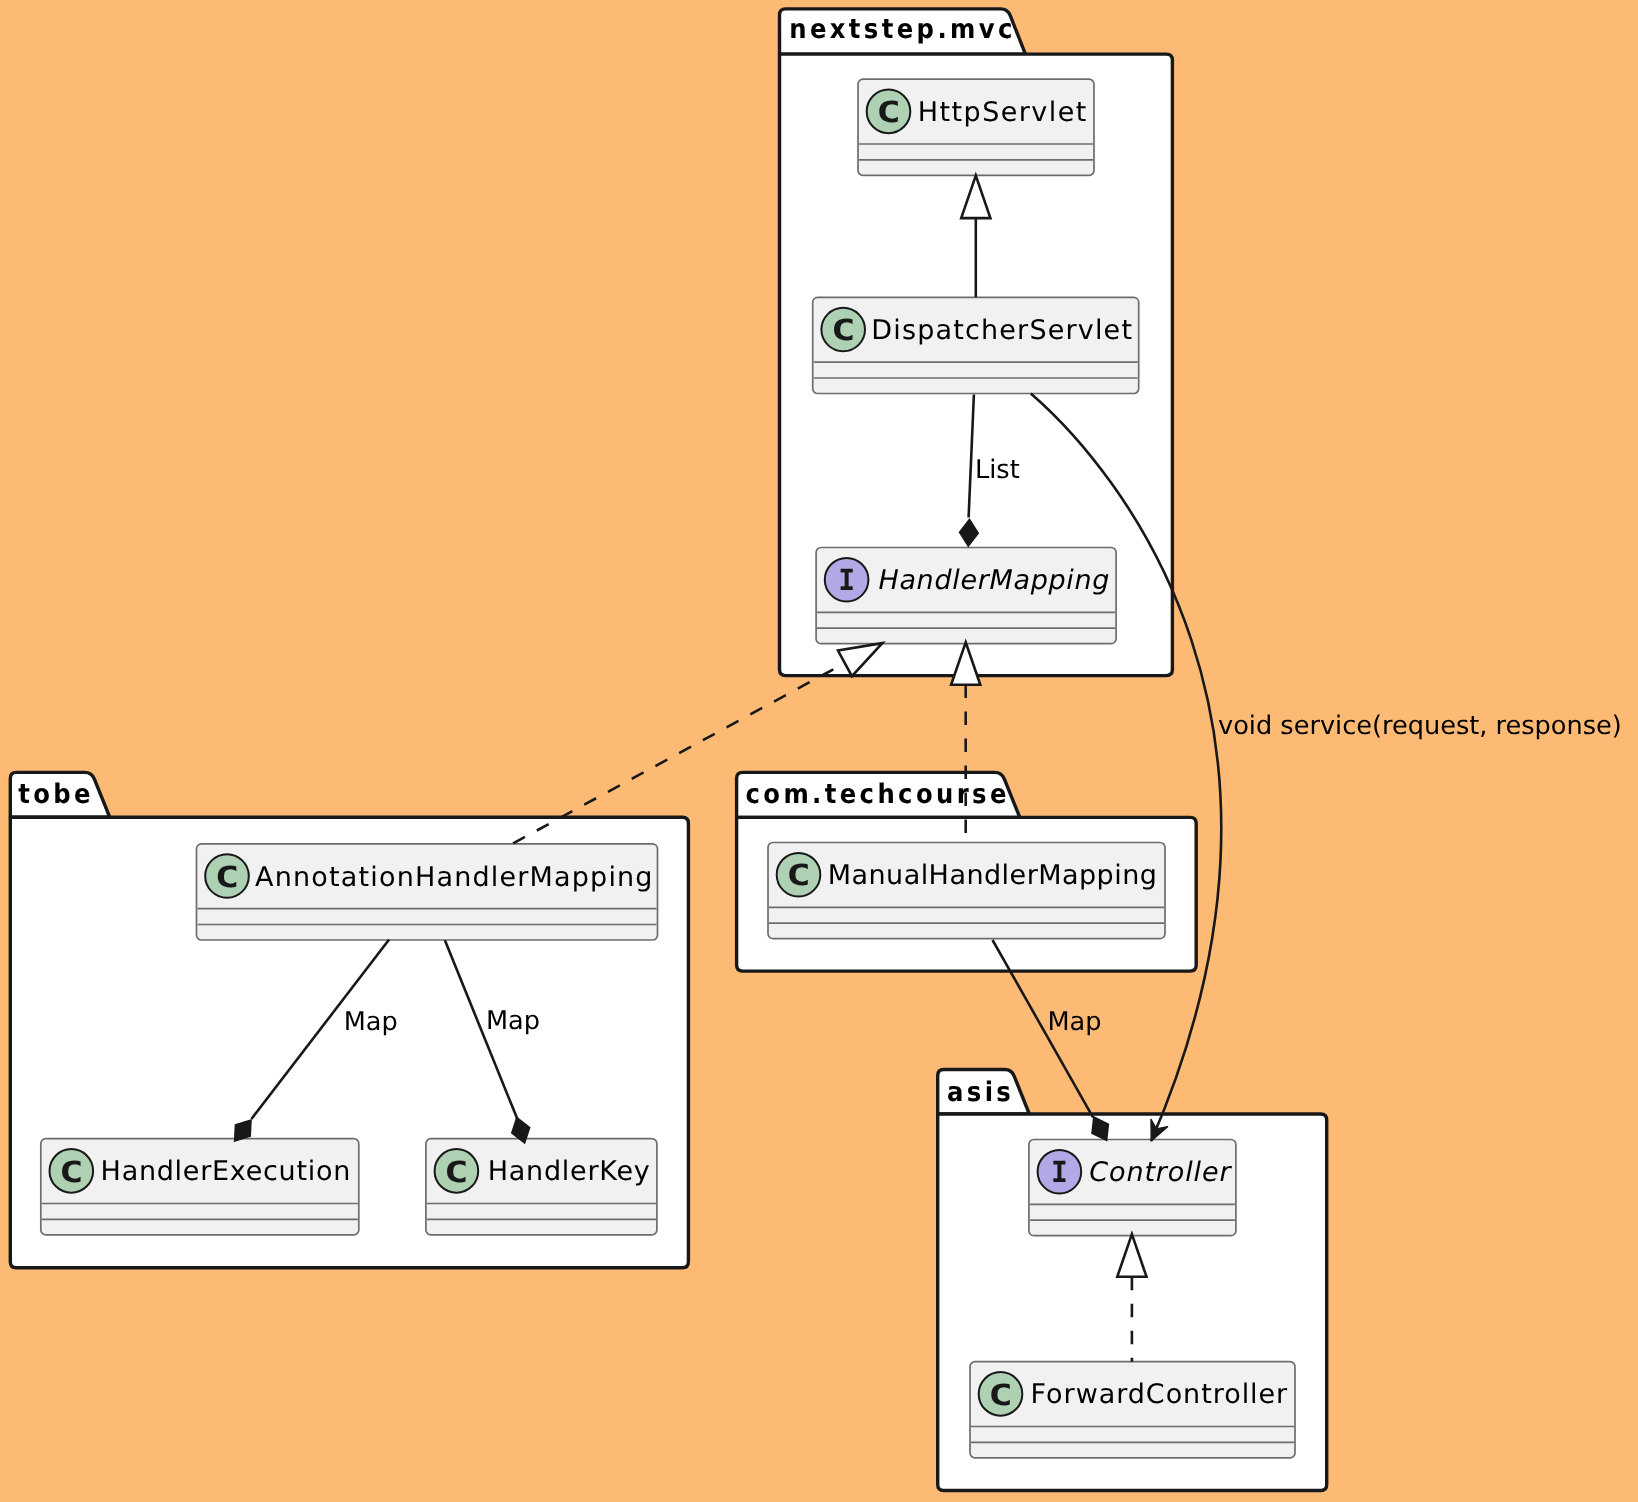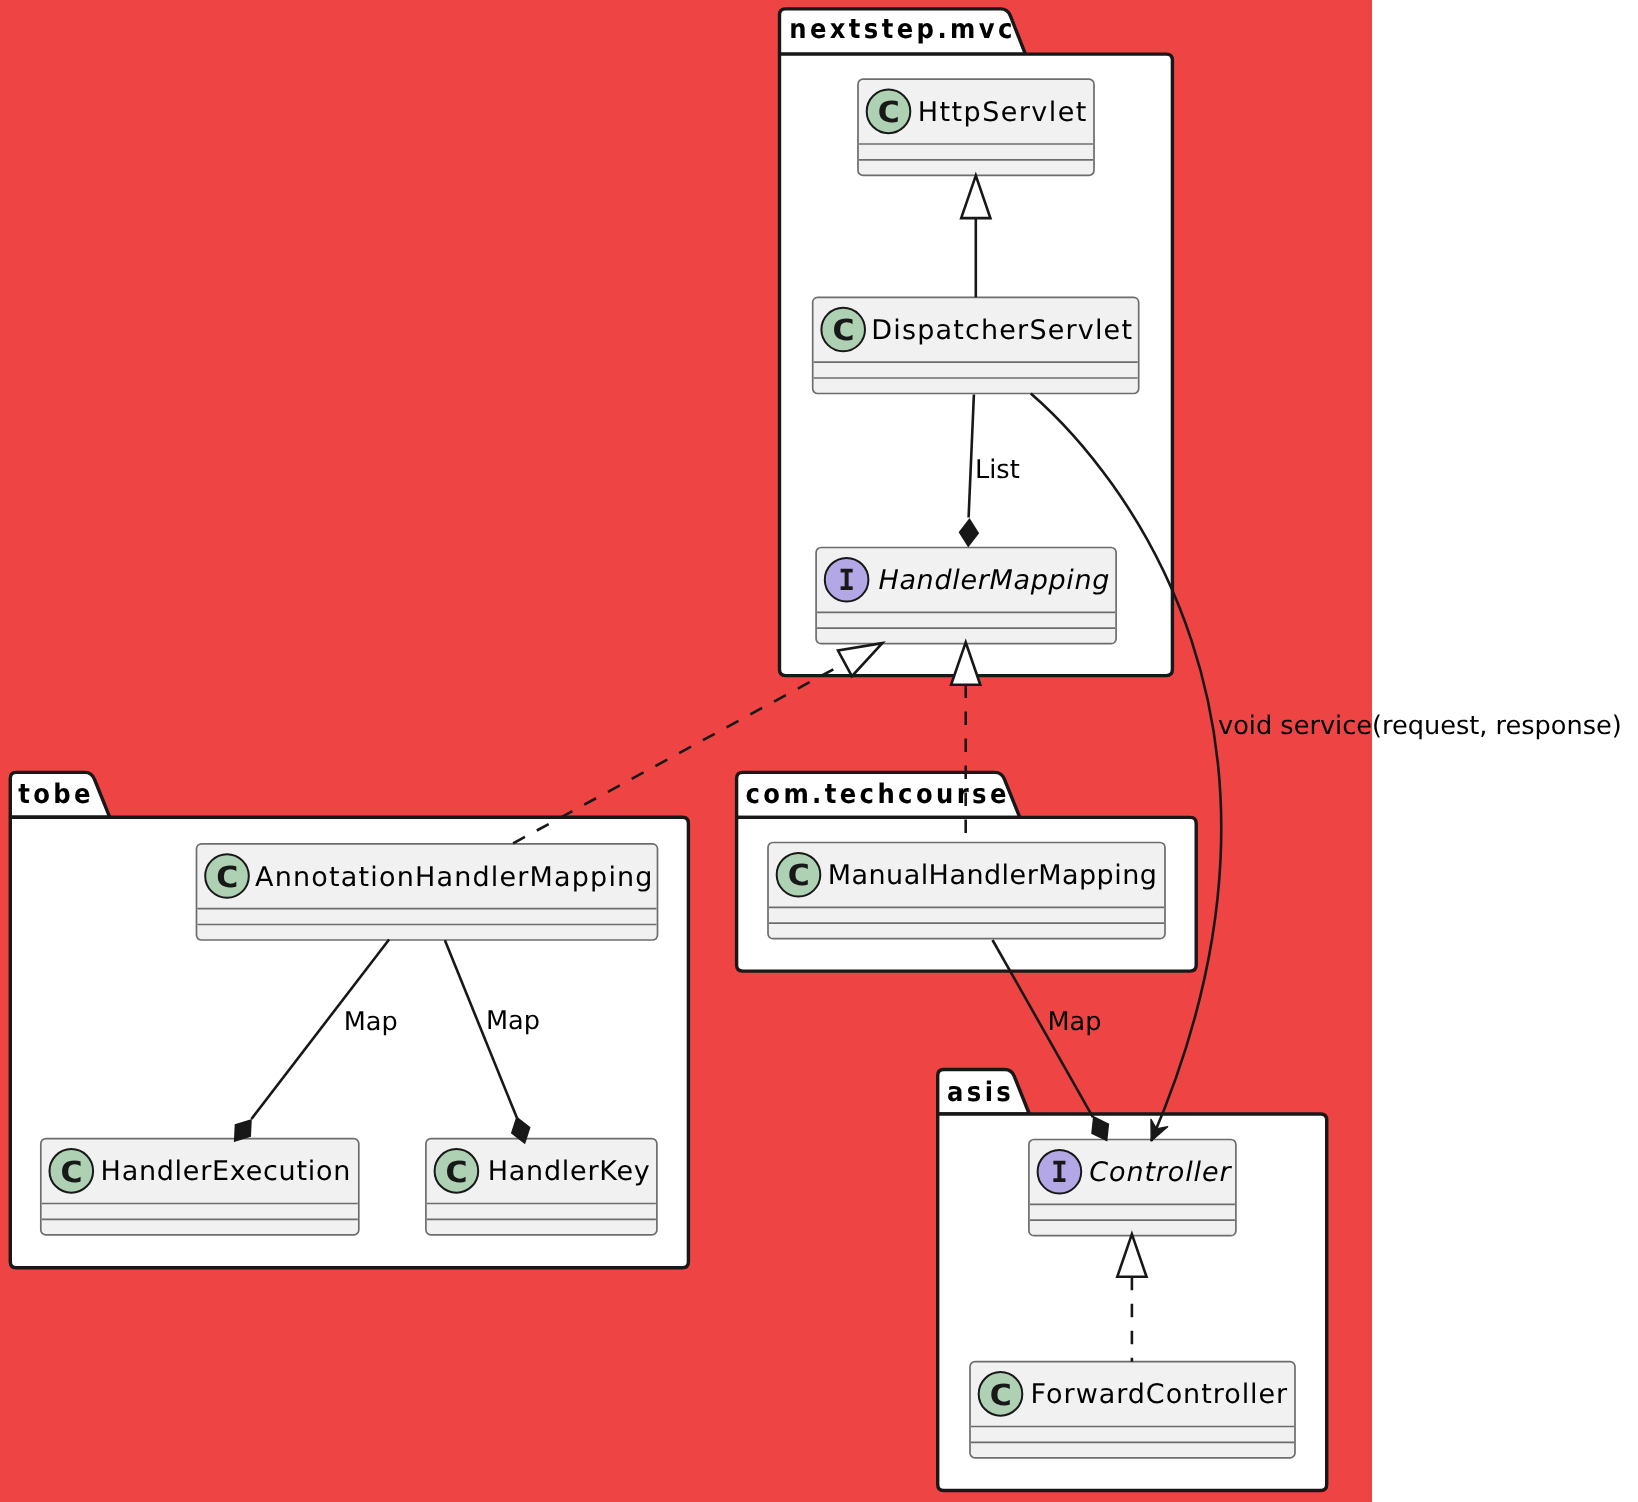--- a/index.html
+++ b/index.html
@@ -1,18 +1,18 @@
 <!DOCTYPE html>
 <html><head>
 <meta charset="utf-8">
 <title>UML Class Diagram</title>
 <style>
   html,body{margin:0;padding:0;background:#fff;}
   body{width:1638px;height:1502px;overflow:hidden;font-family:"DejaVu Sans",sans-serif;}
-  #canvas{position:relative;width:1372px;height:1502px;background:#ef4444;}
+  #canvas{position:relative;width:1638px;height:1502px;background:#fdba74;}
   svg{display:block;shape-rendering:geometricPrecision;}
   text{text-rendering:geometricPrecision;}
   #canvas{will-change:transform;transform:translateZ(0);}
   .cls-name{font-family:"DejaVu Sans",sans-serif;font-size:27px;fill:#000;letter-spacing:1.2px;}
   .cls-name.ital{font-style:italic;letter-spacing:1px;}
   .pkg-name{font-family:"DejaVu Sans",sans-serif;font-stretch:condensed;font-size:27px;font-weight:bold;fill:#000;letter-spacing:3.4px;}
   .badge-letter{font-family:"DejaVu Sans Mono",monospace;font-size:29px;font-weight:bold;fill:#181818;text-anchor:middle;}
   .edge-lbl{font-family:"DejaVu Sans",sans-serif;font-size:25.6px;fill:#000;}
 </style>
 </head>

